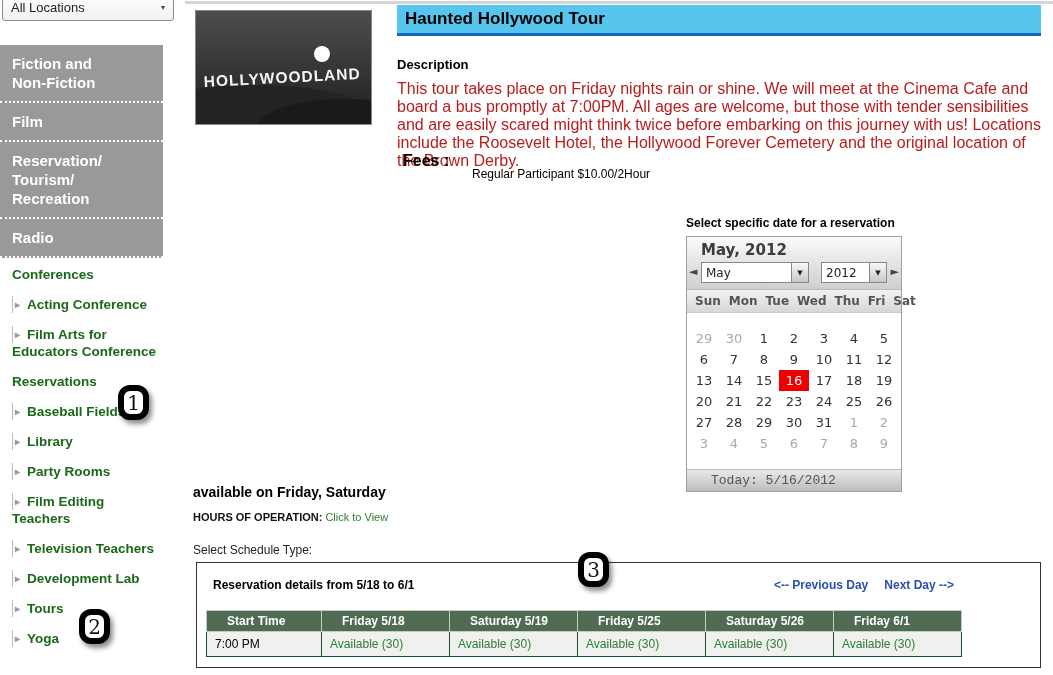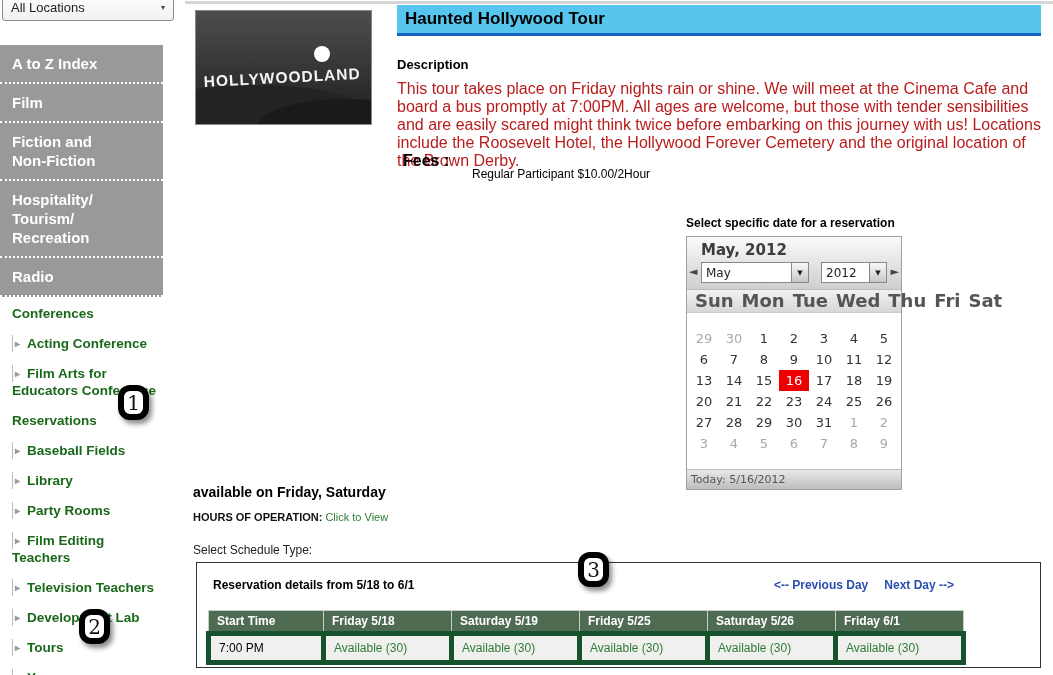--- a/index.html
+++ b/index.html
@@ -56,29 +56,29 @@
   .mini-select { display: flex; align-items: center; height: 21px; background: #fff;
     border: 1px solid #888; font-size: 12px; color: #222; cursor: pointer; }
   .mini-select .txt { padding: 0 4px; flex: 1; }
   .mini-select .btn { width: 17px; height: 19px; background: linear-gradient(#f8f8f8, #c8c8c8);
     border-left: 1px solid #888; display: flex; align-items: center; justify-content: center;
     font-size: 7px; color: #222; }
   .sel-month { width: 118px; }
   .sel-year  { width: 72px; }
   .cal-weekdays { display: grid; grid-template-columns: repeat(7, 1fr);
     background: linear-gradient(#f2f2f2, #d7d7d7); border-bottom: 1px solid #ccc; }
-  .cal-weekdays div { text-align: right; font-size: 18px; font-weight: bold;
+  .cal-weekdays div { text-align: right; font-size: 12px; font-weight: bold;
     color: #555; line-height: 22px; padding-left: 8px; }
   .cal-grid { display: grid; grid-template-columns: repeat(7, 1fr); padding: 15px 2px; }
   .cal-day { text-align: center; font-size: 13px; color: #333; line-height: 21px;
     cursor: pointer; }
   .cal-day.muted { color: #a9a9a9; }
   .cal-day.selected { background: #ee0000; color: #ffffff; }
   .cal-footer { background: linear-gradient(#e9e9e9, #bdbdbd); border-top: 1px solid #bbb;
-    font-size: 11px; color: #555; padding: 3px 4px; cursor: pointer; }
+    font-size: 13px; color: #555; padding: 3px 24px; cursor: pointer; font-family: Liberation Mono, monospace; }
 
   
   .avail-heading { position: absolute; left: 193px; top: 484px; font-size: 14px; font-weight: bold; }
   .hours-line { position: absolute; left: 193px; top: 511px; font-size: 11px; }
   .hours-label { font-weight: bold; color: #111; }
   .hours-link { color: #2e7d32; cursor: pointer; }
   .sched-type-line { position: absolute; left: 193px; top: 543px; font-size: 12px; color: #222; }
   .sched-select { position: absolute; left: 301px; top: 538px; width: 96px; height: 21px;
     border: 1px solid #888; display: flex; align-items: center; padding: 0 6px;
     font-size: 13px; color: #111; cursor: pointer; background: #fff; margin-top: 36px; }
@@ -87,23 +87,23 @@
   
   .sched-box { position: absolute; left: 196px; top: 562px; width: 845px; height: 106px;
     border: 1px solid #333; background: #fff; }
   .sched-title { position: absolute; left: 16px; top: 15px; font-size: 12px; font-weight: bold; }
   .sched-nav { position: absolute; right: 86px; top: 15px; display: flex; gap: 16px;
     font-size: 12px; font-weight: bold; }
   .sched-nav span { color: #2a4faf; cursor: pointer; }
   .sched-table { position: absolute; left: 9px; top: 47px; border-collapse: collapse;
     border: 1px solid #b5b5b5; }
   .sched-table th { background: #4f6b52; color: #fff; font-size: 12px; font-weight: bold;
-    text-align: left; padding: 3px 8px; border: 1px solid #c4cfc4; }
+    text-align: left; padding: 3px 20px; border: 1px solid #c4cfc4; }
   .sched-table td { background: #f0f0ee; font-size: 12px; padding: 5px 8px;
-    border: 5px solid #14532d; }
+    border: 1px solid #14532d; }
   .sched-table td.time { color: #000; }
   .sched-table td.avail { color: #2e7d32; cursor: pointer; }
   .col-time { width: 115px; } .col-day { width: 128px; }
 
   
   .badge { position: absolute; width: 31px; height: 35px; background: #fff;
     border: 6px solid #000; border-radius: 12px; display: flex; align-items: center;
     justify-content: center; font-family: "DejaVu Serif", serif; font-size: 20px;
     color: #111; box-shadow: 3px 4px 5px rgba(0,0,0,0.45); }
   .badge-1 { left: 118px; top: 385px; }
@@ -113,25 +113,24 @@
 </head>
 <body>
 
 <div class="loc-select">
   <span>All Locations</span>
   <span class="caret">▾</span>
 </div>
 
 <div class="sidebar">
   <div>
-      <div class="gray-item">A to Z Index</div>
-      <div class="gray-item">Film</div>
       <div class="gray-item">Fiction and
 Non-Fiction</div>
-      <div class="gray-item">Hospitality/
+      <div class="gray-item">Film</div>
+      <div class="gray-item">Reservation/
 Tourism/
 Recreation</div>
       <div class="gray-item">Radio</div>
     </div>
   <div class="side-links">
       <div class="side-link">Conferences</div>
       <div class="side-link"><span class="tree-icon">▸</span>Acting Conference</div>
       <div class="side-link"><span class="tree-icon">▸</span>Film Arts for
 Educators Conference</div>
       <div class="side-link">Reservations</div>

